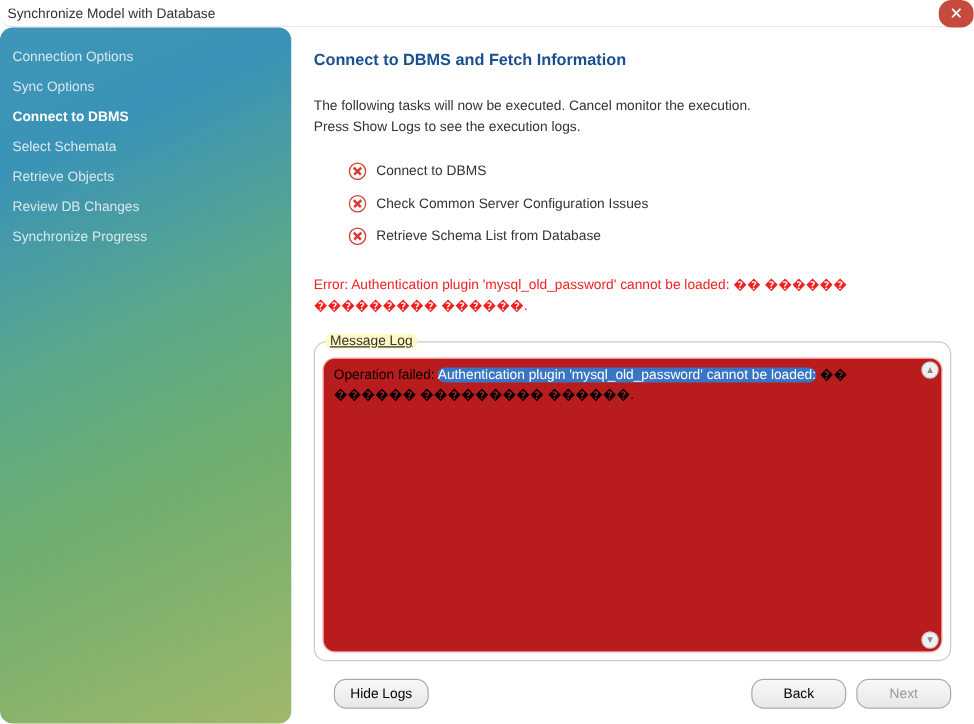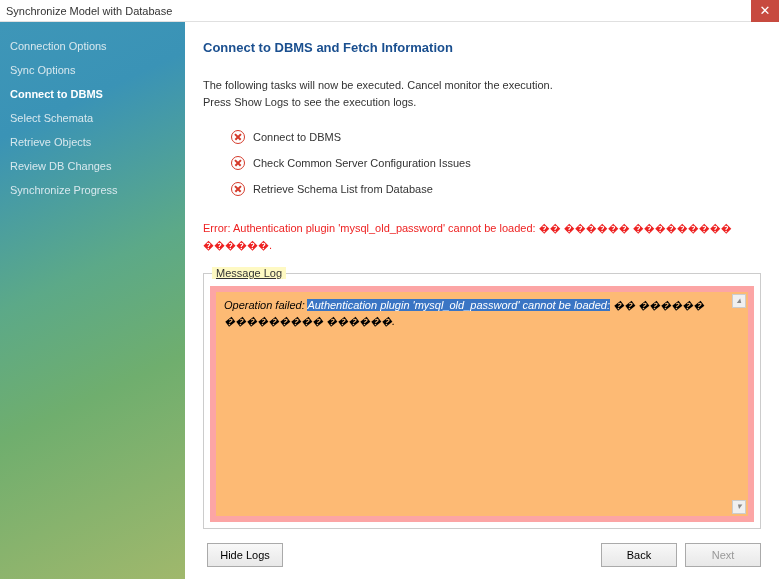--- a/index.html
+++ b/index.html
@@ -1,45 +1,45 @@
 <!DOCTYPE html>
 <html><head>
 <meta charset="utf-8">
 <style>
-* { box-sizing: border-box; margin: 0; padding: 0; }
+* { box-sizing: border-box; margin: 0; padding: 0; border-radius: 10px; }
 body { font-family: Tahoma, Arial, sans-serif; font-size: 11px; width: 779px; height: 579px; overflow: hidden; background: #fff; }
 .titlebar { height: 22px; background: #fff; display: flex; align-items: center; justify-content: space-between; padding-left: 6px; border-bottom: 1px solid #e0e0e0; }
 .titlebar-title { font-size: 11px; color: #333; }
 .close-btn { width: 28px; height: 22px; background: #c74a3f; color: #fff; display: flex; align-items: center; justify-content: center; font-size: 13px; cursor: pointer; }
 .container { display: flex; height: 557px; }
-.sidebar { width: 185px; background: linear-gradient(155deg, #3e96b8 0%, #3a93b6 18%, #5ca988 45%, #6fae6e 65%, #a0b86c 100%); padding-top: 12px; }
+.sidebar { width: 233px; background: linear-gradient(155deg, #3e96b8 0%, #3a93b6 18%, #5ca988 45%, #6fae6e 65%, #a0b86c 100%); padding-top: 12px; }
 .sidebar-item { padding: 6px 10px; color: #d8e8ee; font-size: 11px; cursor: pointer; }
 .sidebar-item.active { color: #fff; font-weight: bold; }
 .main { flex: 1; padding: 18px 18px 12px 18px; display: flex; flex-direction: column; }
 .page-title { color: #1a4f8f; font-size: 13px; font-weight: bold; margin-bottom: 22px; }
 .intro { color: #333; font-size: 11px; line-height: 1.5; margin-bottom: 18px; }
 .tasks { margin-left: 28px; margin-bottom: 14px; }
 .task { display: flex; align-items: center; margin-bottom: 8px; padding: 2px 0; }
 .task-icon { width: 14px; height: 14px; border: 1.5px solid #d43a2a; border-radius: 50%; margin-right: 8px; position: relative; flex-shrink: 0; }
 .task-icon::before, .task-icon::after { content: ''; position: absolute; top: 5px; left: 1.5px; width: 8px; height: 1.5px; background: #d43a2a; }
 .task-icon::before { transform: rotate(45deg); }
 .task-icon::after { transform: rotate(-45deg); }
 .task-label { color: #333; font-size: 11px; }
 .error-msg { color: #e22; font-size: 11px; line-height: 1.5; margin-bottom: 20px; word-break: break-word; }
 .log-group { border: 1px solid #ccc; flex: 1; position: relative; margin-bottom: 14px; display: flex; flex-direction: column; }
 .log-legend { position: absolute; top: -7px; left: 8px; background: #fef9c3; padding: 0 4px; font-size: 11px; color: #333; text-decoration: underline; }
-.log-box { margin: 12px 6px 6px 6px; border: 6px solid #fca5a5; background: #fdba74; flex: 1; padding: 6px 8px; font-size: 11px; line-height: 1.45; color: #000; overflow-y: auto; position: relative; word-break: break-word; font-style: italic; }
+.log-box { margin: 12px 6px 6px 6px; border: 1px solid #fca5a5; background: #b91c1c; flex: 1; padding: 6px 8px; font-size: 11px; line-height: 1.45; color: #000; overflow-y: auto; position: relative; word-break: break-word; }
 .log-selected { background: #3a75c4; color: #fff; }
 .scrollbar-arrow { position: absolute; right: 2px; width: 14px; height: 14px; background: #f0f0f0; border: 1px solid #ccc; font-size: 9px; display: flex; align-items: center; justify-content: center; color: #888; }
 .scrollbar-arrow.up { top: 2px; }
 .scrollbar-arrow.down { bottom: 2px; }
 .buttons { display: flex; align-items: center; }
 .btn { min-width: 76px; height: 24px; background: linear-gradient(#f8f8f8, #e8e8e8); border: 1px solid #aaa; font-size: 11px; cursor: pointer; padding: 0 10px; margin-left: 8px; }
 .btn:disabled { color: #999; cursor: default; text-align: center; }
-.btn.hide-logs { margin-left: 4px; margin-right: auto; }
+.btn.hide-logs { margin-left: 16px; margin-right: auto; }
 </style>
 </head>
 <body>
 
 <div class="titlebar">
   <span class="titlebar-title">Synchronize Model with Database</span>
   <div class="close-btn">
     <span>✕</span>
   </div>
 </div>

